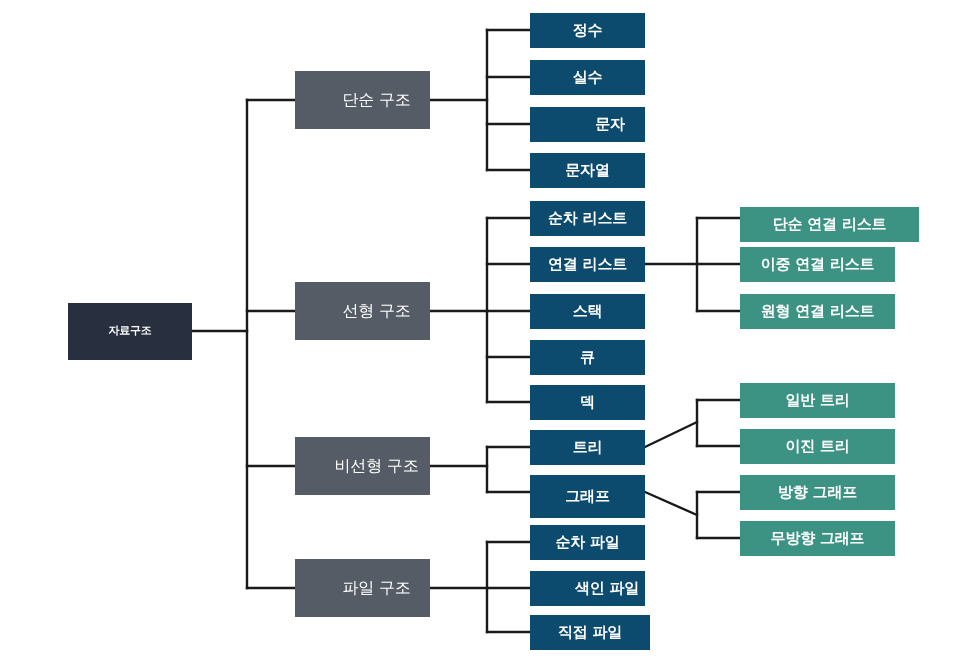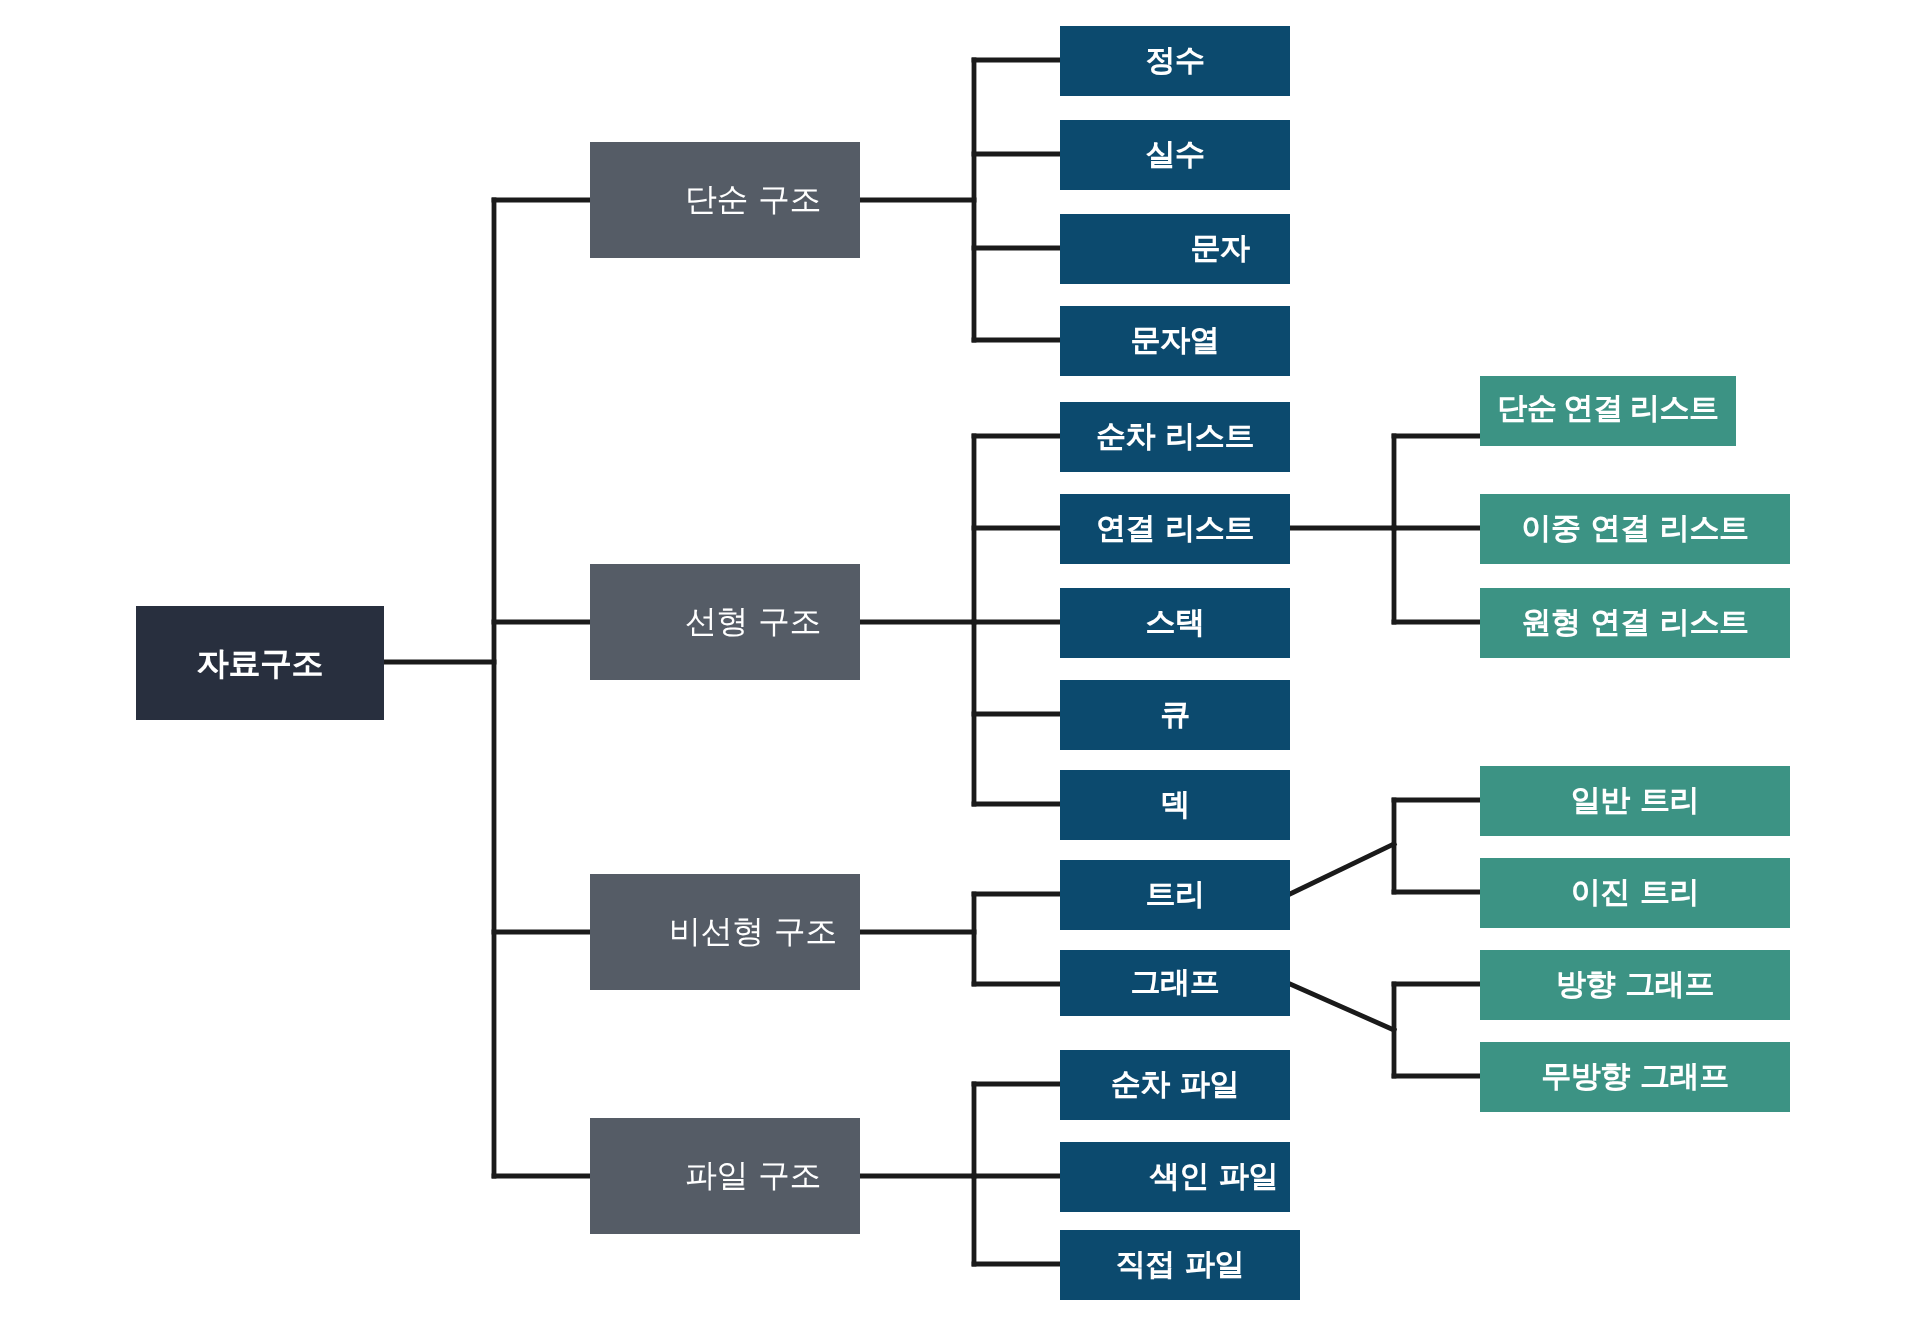--- a/index.html
+++ b/index.html
@@ -33,21 +33,21 @@
     box-sizing: border-box;
     text-align: center;
     color: #ffffff;
     line-height: 1.1;
     letter-spacing: -0.2px;
     white-space: nowrap;
     font-weight: bold;
   }
   .node.root {
     background: #282f3e;
-    font-size: 16px;
+    font-size: 11px;
   }
   .node.lvl2 {
     background: #555c66;
     font-size: 16px;
     font-weight: normal;
     padding-left: 28px;
   }
   .node.lvl3 {
     background: #0c4a6e;
     font-size: 15px;
@@ -157,34 +157,34 @@
   <div class="node lvl3" style="left:530px; top:294px; width:115px; height:35px;">
     <span>스택</span>
   </div>
   <div class="node lvl3" style="left:530px; top:340px; width:115px; height:35px;">
     <span>큐</span>
   </div>
   <div class="node lvl3" style="left:530px; top:385px; width:115px; height:35px;">
     <span>덱</span>
   </div>
 
-  <div class="node lvl4" style="left:740px; top:188px; width:128px; height:35px;font-family:Liberation Serif, serif;">
+  <div class="node lvl4" style="left:740px; top:207px; width:179px; height:35px;">
     <span>단순 연결 리스트</span>
   </div>
   <div class="node lvl4" style="left:740px; top:247px; width:155px; height:35px;">
     <span>이중 연결 리스트</span>
   </div>
   <div class="node lvl4" style="left:740px; top:294px; width:155px; height:35px;">
     <span>원형 연결 리스트</span>
   </div>
 
   <div class="node lvl3" style="left:530px; top:430px; width:115px; height:35px;">
     <span>트리</span>
   </div>
-  <div class="node lvl3" style="left:530px; top:475px; width:115px; height:33px;">
+  <div class="node lvl3" style="left:530px; top:475px; width:115px; height:43px;">
     <span>그래프</span>
   </div>
 
   <div class="node lvl4" style="left:740px; top:383px; width:155px; height:35px;">
     <span>일반 트리</span>
   </div>
   <div class="node lvl4" style="left:740px; top:429px; width:155px; height:35px;">
     <span>이진 트리</span>
   </div>
 

